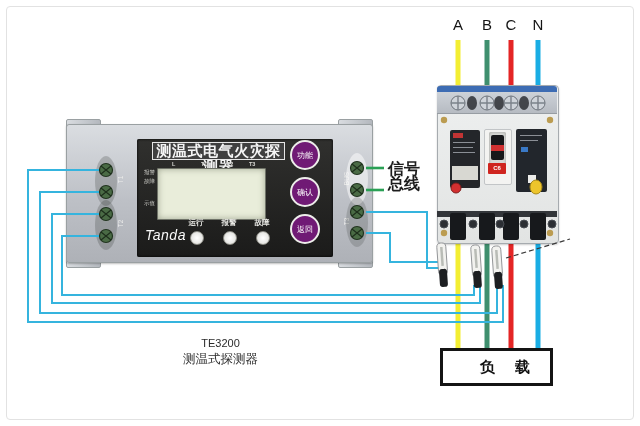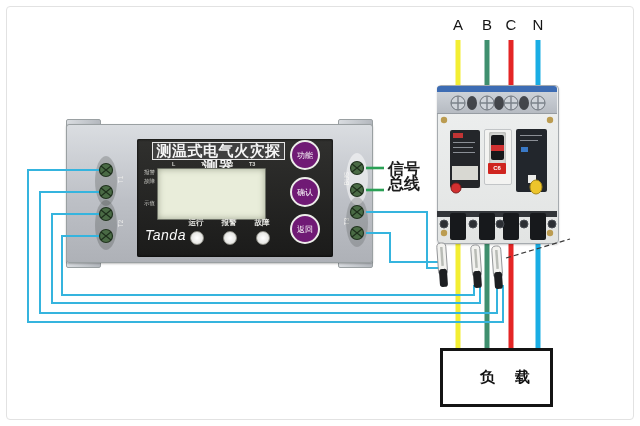--- a/index.html
+++ b/index.html
@@ -39,21 +39,21 @@
   .tog-frame{position:absolute;left:484px;top:129px;width:26px;height:54px;background:#f3f3f1;border:1px solid #c2c5c7;border-radius:2px;}
   .tog-recess{position:absolute;left:489px;top:132px;width:17px;height:40px;background:#d7d8d5;border-radius:2px;box-shadow:inset 0 0 3px #9a9a96;}
   .tog-handle{position:absolute;left:491px;top:135px;width:13px;height:25px;background:#17181a;border-radius:2px;}
   .tog-stripe{position:absolute;left:491px;top:145px;width:13px;height:6px;background:#d03030;}
   .brk-tag{position:absolute;left:488px;top:163px;width:18px;height:11px;background:#cf251f;border-radius:1px;
            color:#fff;font-size:6px;line-height:11px;text-align:center;font-weight:700;}
   .tiny-line{position:absolute;height:1px;background:#8b8f96;}
   .phase{position:absolute;top:16px;width:16px;text-align:center;color:#141414;font-size:15px;font-weight:500;}
   
   .ann{position:absolute;color:#1d1d1d;font-weight:700;font-size:16px;line-height:15px;}
-  .load-box{position:absolute;left:440px;top:348px;width:113px;height:59px;border:3px solid #141414;background:#fff;
+  .load-box{position:absolute;left:440px;top:348px;width:113px;height:38px;border:3px solid #141414;background:#fff;
             display:flex;align-items:center;justify-content:center;font-size:15px;font-weight:600;letter-spacing:8px;color:#111;
             padding-left:25px;box-sizing:border-box;}
   .caption{position:absolute;left:148px;top:337px;width:145px;text-align:center;color:#2b2b2b;}
   .caption .l1{font-size:11px;}
   .caption .l2{font-size:12.5px;margin-top:2px;}
 </style>
 </head>
 <body>
 
 <div class="canvas">
@@ -232,13 +232,17 @@
       <rect x="493" y="246" width="9" height="32" rx="4" fill="#f2f2ef" stroke="#8a8d90" stroke-width="0.9"></rect>
       <line x1="497.5" y1="250" x2="497.5" y2="269" stroke="#b9bcb6" stroke-width="2.5"></line>
       <rect x="493.5" y="272" width="8" height="17" rx="3" fill="#1d1f22"></rect>
     </g>
   </svg>
 
   <div class="ann" style="left:388px;top:161px;">
     <div>信号</div>
     <div>总线</div>
   </div>
+  <div class="caption">
+    <div class="l1">TE3200</div>
+    <div class="l2">测温式探测器</div>
+  </div>
 </div>
 
 </body></html>

